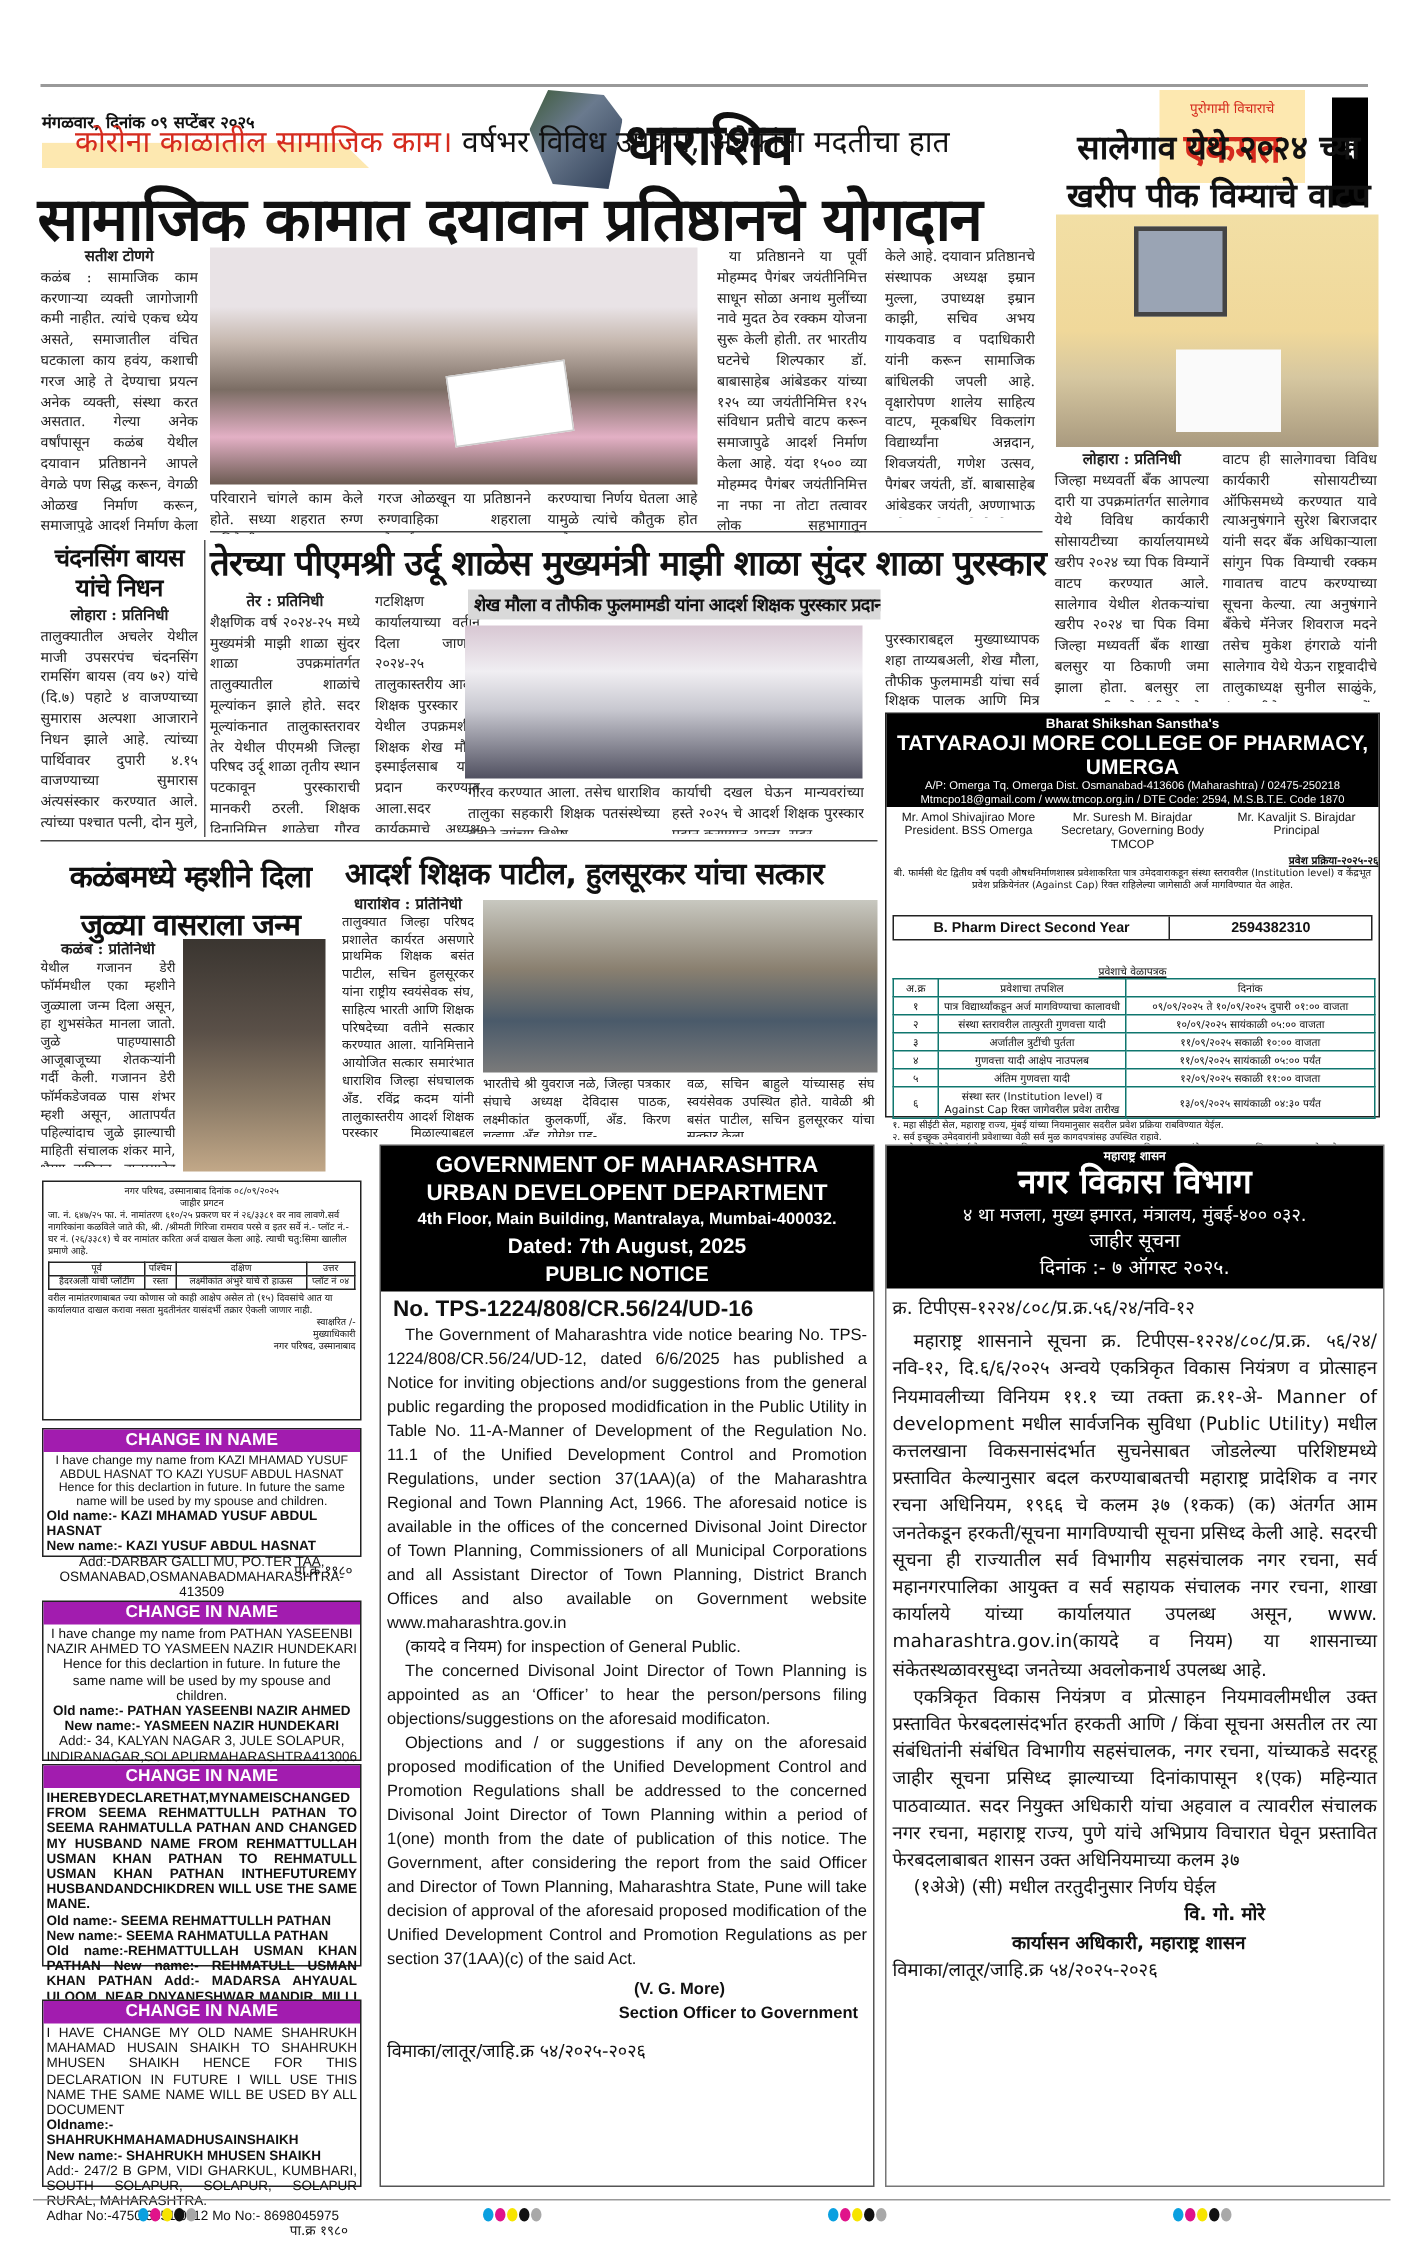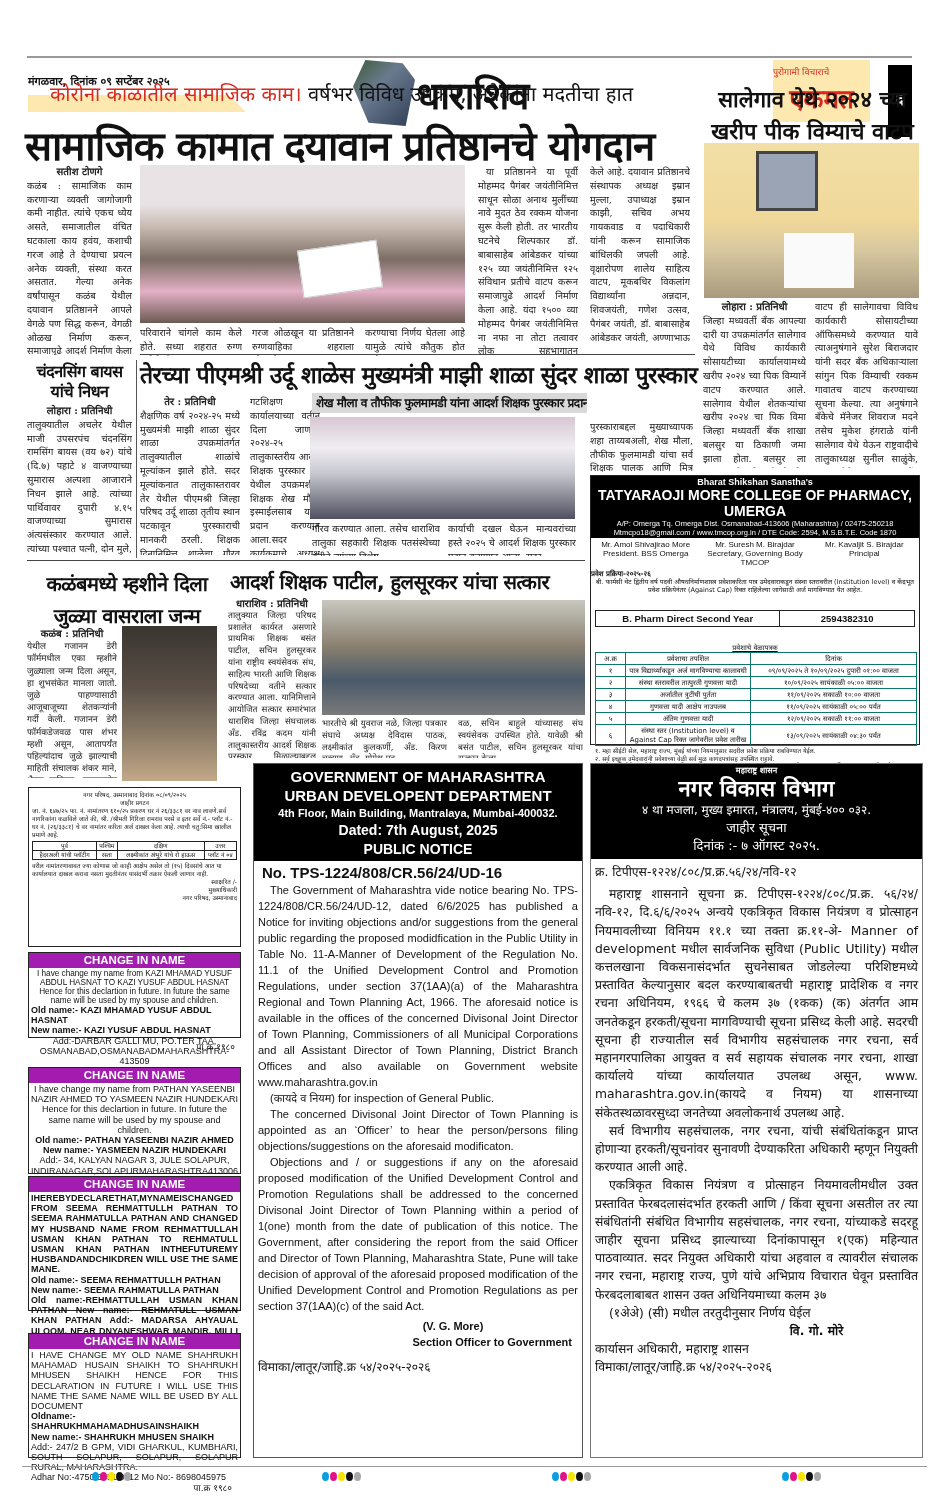--- a/index.html
+++ b/index.html
@@ -8,21 +8,21 @@
 .abs{position:absolute}
 
 .topline{left:27px;top:56px;width:885px;height:2px;background:#999}
 .date{left:28px;top:73px;font-size:11px;font-weight:bold;font-family:"DejaVu Sans",sans-serif}
 .epaper{left:28px;top:95px;width:218px;height:14px;background:#fde8b0;clip-path:polygon(0 0,92% 0,100% 100%,0 100%);font-size:10.5px;font-family:"Liberation Sans",sans-serif;padding:17px 0 0 10px}
 .epaper .dot{display:inline-block;width:8px;height:8px;border-radius:50%;background:#d52b1e;margin:0 3px;vertical-align:-1px}
 .mast{left:345px;top:58px;width:200px;height:70px}
 .mast .logo-img{position:absolute;left:8px;top:2px;width:62px;height:66px;background:linear-gradient(135deg,#3e5b3a,#6a7a8e 40%,#2e3d55);clip-path:polygon(20% 0,80% 5%,100% 30%,85% 100%,25% 95%,0 40%)}
 .mast .name{position:absolute;left:72px;top:10px;font-size:38px;font-weight:bold;font-family:"DejaVu Sans",sans-serif;letter-spacing:-1px}
 .brand{left:773px;top:60px;width:97px;height:62px;background:#fde8b0}
-.brand .tag{position:absolute;left:0;right:0;top:5px;text-align:left;font-size:9px;color:#d52b1e;font-family:"DejaVu Sans",sans-serif}
+.brand .tag{position:absolute;left:0;right:0;top:5px;text-align:center;font-size:9px;color:#d52b1e;font-family:"DejaVu Sans",sans-serif}
 .brand .nm{position:absolute;left:0;right:0;top:20px;text-align:center;font-size:26px;color:#d52b1e;font-weight:bold;font-family:"DejaVu Sans",sans-serif}
 .pgno{left:888px;top:65px;width:24px;height:72px;background:#000;color:#fff;font-weight:bold;font-size:16px;text-align:center;padding-top:22px;font-family:"DejaVu Sans",sans-serif}
 .subhead{left:50px;top:80px;font-size:20px;font-family:"DejaVu Sans",sans-serif}
 .subhead .red{color:#d52b1e}
 .mainhead{left:25px;top:117px;font-size:40px;font-weight:bold;font-family:"DejaVu Sans",sans-serif;letter-spacing:-1px}
 .rhead{left:700px;top:84px;width:225px;text-align:center;font-size:22px;font-weight:bold;font-family:"DejaVu Sans",sans-serif;line-height:32px}
 
 .col{font-size:9.5px;line-height:13.8px;text-align:justify;font-family:"DejaVu Serif",serif;color:#222;overflow:hidden}
 .byline{text-align:center;font-weight:bold;font-size:10px}
 .photo{background:#888;overflow:hidden}
@@ -132,21 +132,21 @@
       </div>
     <div style="width:32%">
         <div>Mr. Suresh M. Birajdar</div>
         <div>Secretary, Governing Body TMCOP</div>
       </div>
     <div style="width:32%">
         <div>Mr. Kavaljit S. Birajdar</div>
         <div>Principal</div>
       </div>
   </div>
-  <div style="text-align:left;font-size:7px;font-weight:bold;font-family:'DejaVu Sans',sans-serif">प्रवेश प्रक्रिया-२०२५-२६</div>
+  <div style="text-align:right;font-size:7px;font-weight:bold;text-decoration:underline;font-family:'DejaVu Sans',sans-serif">प्रवेश प्रक्रिया-२०२५-२६</div>
   <div style="text-align:center;font-size:6.5px;line-height:8px;padding:0 4px;font-family:'DejaVu Sans',sans-serif">बी. फार्मसी थेट द्वितीय वर्ष पदवी औषधनिर्माणशास्त्र प्रवेशाकरिता पात्र उमेदवाराकडून संस्था स्तरावरील (Institution level) व केंद्रभूत प्रवेश प्रक्रियेनंतर (Against Cap) रिक्त राहिलेल्या जागेसाठी अर्ज मागविण्यात येत आहेत.</div>
   <div style="display:flex;border:1.5px solid #222;margin:16px 4px;font-family:'Liberation Sans',sans-serif;font-weight:bold;font-size:9.5px">
     <div style="width:58%;border-right:1.5px solid #222;text-align:center;padding:2px">B. Pharm Direct Second Year</div>
     <div style="width:42%;text-align:center;padding:2px">2594382310</div>
   </div>
   <div style="text-align:center;font-size:7px;font-family:'DejaVu Sans',sans-serif;text-decoration:underline">प्रवेशाचे वेळापत्रक</div>
   <table class="pharm" style="width:322px;margin:0 4px">
     <tbody>
         <tr>
           <th style="width:30px">अ.क्र</th>
@@ -310,25 +310,24 @@
   <div class="govhead" style="padding:2px 0 4px;font-family:'DejaVu Sans',sans-serif">
     <div style="font-size:8px;line-height:10px">महाराष्ट्र शासन</div>
     <div style="font-size:22px;line-height:26px">नगर विकास विभाग</div>
     <div style="font-size:12px;line-height:17px;font-weight:normal">४ था मजला, मुख्य इमारत, मंत्रालय, मुंबई-४०० ०३२.</div>
     <div style="font-size:13px;line-height:18px;font-weight:normal">जाहीर सूचना</div>
     <div style="font-size:13px;line-height:18px;font-weight:normal">दिनांक :- ७ ऑगस्ट २०२५.</div>
   </div>
   <div style="padding:4px 4px">
     <div class="mtext" style="margin-bottom:4px">क्र. टिपीएस-१२२४/८०८/प्र.क्र.५६/२४/नवि-१२</div>
     <div class="mtext" style="text-indent:14px">महाराष्ट्र शासनाने सूचना क्र. टिपीएस-१२२४/८०८/प्र.क्र. ५६/२४/नवि-१२, दि.६/६/२०२५ अन्वये एकत्रिकृत विकास नियंत्रण व प्रोत्साहन नियमावलीच्या विनियम ११.१ च्या तक्ता क्र.११-अे- Manner of development मधील सार्वजनिक सुविधा (Public Utility) मधील कत्तलखाना विकसनासंदर्भात सुचनेसाबत जोडलेल्या परिशिष्टमध्ये प्रस्तावित केल्यानुसार बदल करण्याबाबतची महाराष्ट्र प्रादेशिक व नगर रचना अधिनियम, १९६६ चे कलम ३७ (१कक) (क) अंतर्गत आम जनतेकडून हरकती/सूचना मागविण्याची सूचना प्रसिध्द केली आहे. सदरची सूचना ही राज्यातील सर्व विभागीय सहसंचालक नगर रचना, सर्व महानगरपालिका आयुक्त व सर्व सहायक संचालक नगर रचना, शाखा कार्यालये यांच्या कार्यालयात उपलब्ध असून, www. maharashtra.gov.in(कायदे व नियम) या शासनाच्या संकेतस्थळावरसुध्दा जनतेच्या अवलोकनार्थ उपलब्ध आहे.</div>
-    <div class="mtext" style="text-indent:14px">सर्व विभागीय सहसंचालक, नगर रचना, यांची संबंधितांकडून प्राप्त होणाऱ्या हरकती/सूचनांवर सुनावणी देण्याकरिता अधिकारी म्हणून नियुक्ती करण्यात आली आहे.</div>
     <div class="mtext" style="text-indent:14px">एकत्रिकृत विकास नियंत्रण व प्रोत्साहन नियमावलीमधील उक्त प्रस्तावित फेरबदलासंदर्भात हरकती आणि / किंवा सूचना असतील तर त्या संबंधितांनी संबंधित विभागीय सहसंचालक, नगर रचना, यांच्याकडे सदरहू जाहीर सूचना प्रसिध्द झाल्याच्या दिनांकापासून १(एक) महिन्यात पाठवाव्यात. सदर नियुक्त अधिकारी यांचा अहवाल व त्यावरील संचालक नगर रचना, महाराष्ट्र राज्य, पुणे यांचे अभिप्राय विचारात घेवून प्रस्तावित फेरबदलाबाबत शासन उक्त अधिनियमाच्या कलम ३७</div>
     <div class="mtext" style="text-indent:14px">(१अेअे) (सी) मधील तरतुदीनुसार निर्णय घेईल</div>
     <div class="mtext" style="text-align:center;padding-left:120px;font-weight:bold">वि. गो. मोरे</div>
-    <div class="mtext" style="text-align:left;font-weight:normal;padding-right:8px">कार्यासन अधिकारी, महाराष्ट्र शासन</div>
+    <div class="mtext" style="text-align:center;font-weight:bold;padding-right:8px">कार्यासन अधिकारी, महाराष्ट्र शासन</div>
     <div class="mtext">विमाका/लातूर/जाहि.क्र ५४/२०२५-२०२६</div>
   </div>
 </div>
 
 <div class="abs rule" style="left:22px;top:1466px;width:905px;background:#999"></div>
 <div class="abs dots" style="left:92px;top:1472px" id="dots1">
     <span style="background: rgb(10, 160, 224);"></span>
     <span style="background: rgb(224, 20, 138);"></span>
     <span style="background: rgb(247, 228, 0);"></span>
     <span style="background: rgb(17, 17, 17);"></span>

